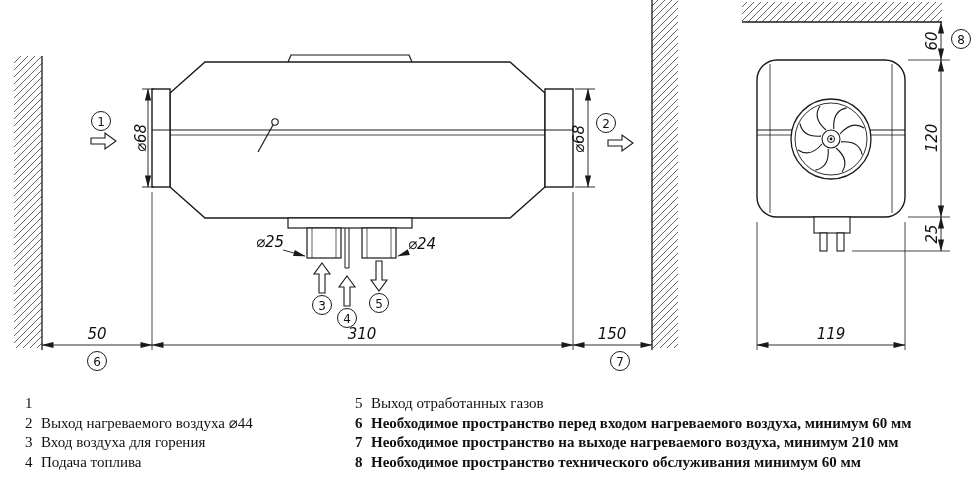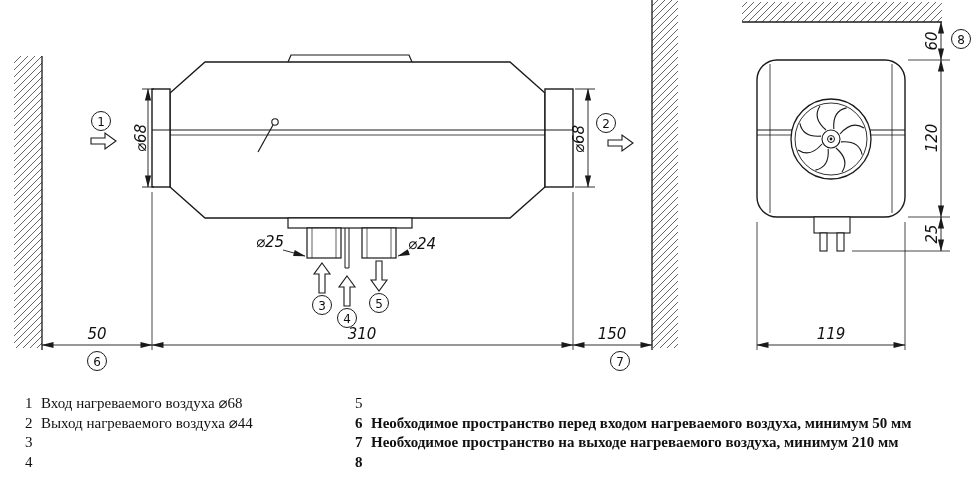--- a/index.html
+++ b/index.html
@@ -225,42 +225,45 @@
     <line x1="905" y1="222" x2="905" y2="350" stroke-width="0.8"></line>
     <line x1="757" y1="345" x2="905" y2="345" marker-start="url(#dimArrow)" marker-end="url(#dimArrow)"></line>
     <text class="dim" x="831" y="339" text-anchor="middle" stroke="none">119</text>
   </g>
 </svg>
 
 <div class="legend">
   <div class="legend-col left">
     <div class="legend-row">
       <span class="num">1</span>
-      <span class="txt">Вход нагреваемого воздуха ⌀68</span>
     </div>
     <div class="legend-row">
       <span class="num">2</span>
       <span class="txt">Выход нагреваемого воздуха ⌀44</span>
     </div>
     <div class="legend-row">
       <span class="num">3</span>
+      <span class="txt">Вход воздуха для горения</span>
     </div>
     <div class="legend-row">
       <span class="num">4</span>
+      <span class="txt">Подача топлива</span>
     </div>
   </div>
   <div class="legend-col right">
     <div class="legend-row">
       <span class="num">5</span>
+      <span class="txt">Выход отработанных газов</span>
     </div>
     <div class="legend-row bold">
       <span class="num">6</span>
-      <span class="txt">Необходимое пространство перед входом нагреваемого воздуха, минимум 50 мм</span>
+      <span class="txt">Необходимое пространство перед входом нагреваемого воздуха, минимум 60 мм</span>
     </div>
     <div class="legend-row bold">
       <span class="num">7</span>
       <span class="txt">Необходимое пространство на выходе нагреваемого воздуха, минимум 210 мм</span>
     </div>
     <div class="legend-row bold">
       <span class="num">8</span>
+      <span class="txt">Необходимое пространство технического обслуживания минимум 60 мм</span>
     </div>
   </div>
 </div>
 
 </body></html>

